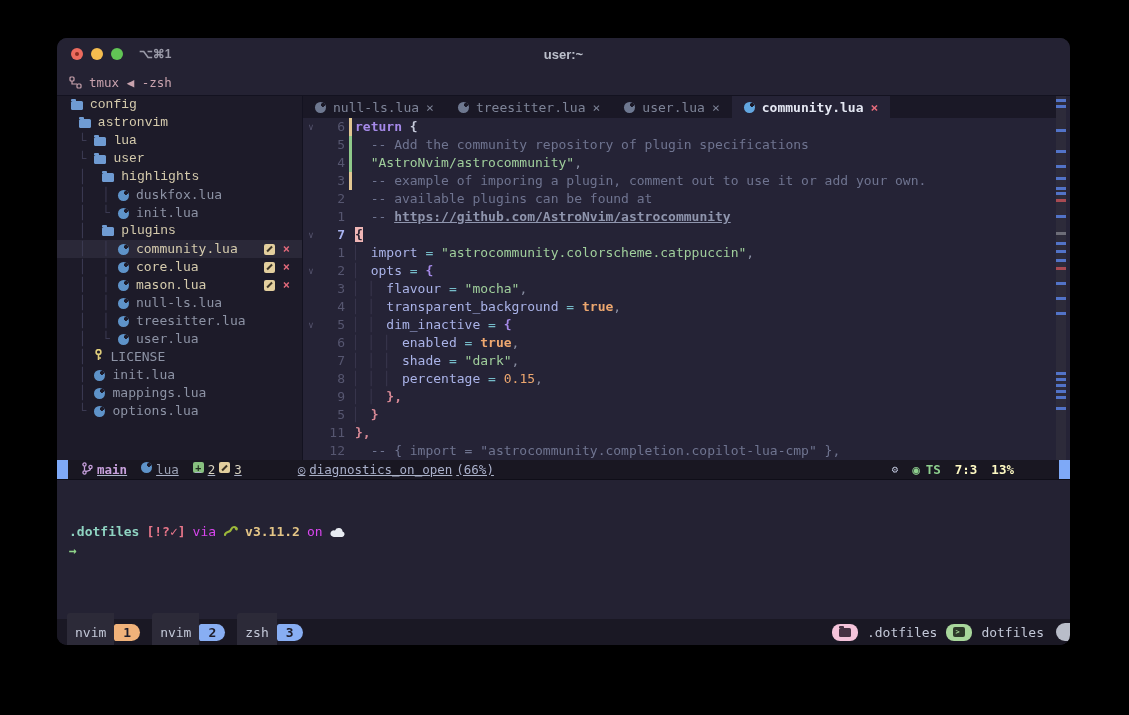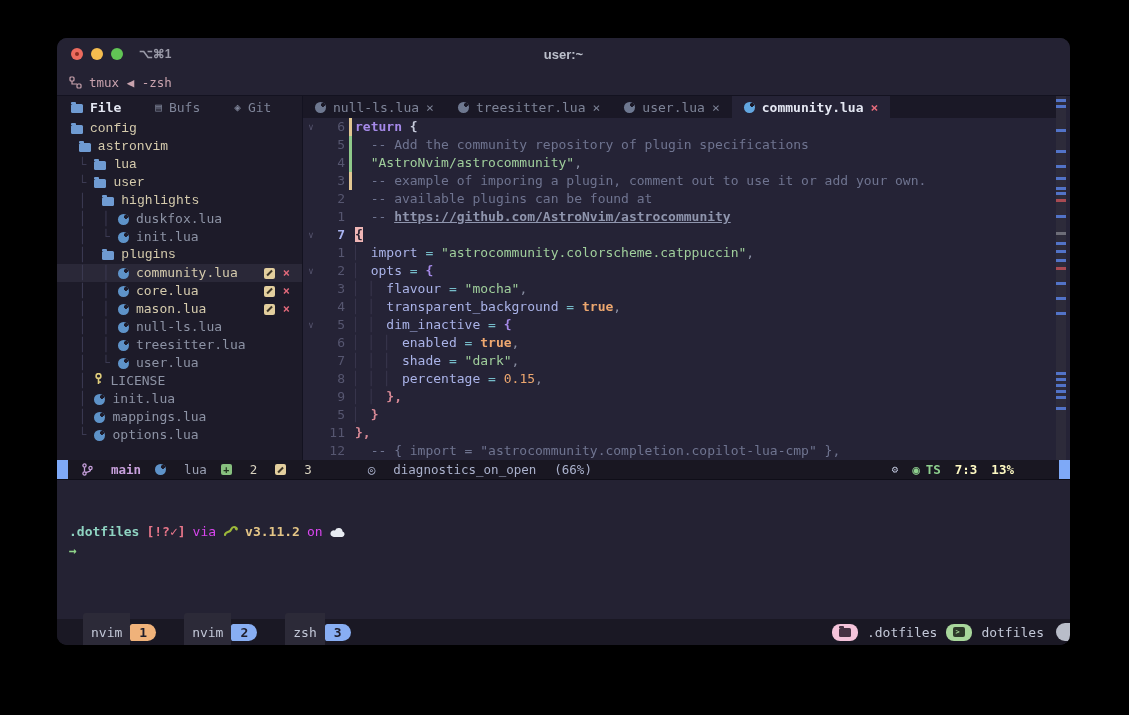--- a/index.html
+++ b/index.html
@@ -101,21 +101,21 @@
 
   
   .sstrip { width:10px; flex:0 0 auto; background:#2d2b3a; position:relative; margin-right:4px; }
   .smark { position:absolute; left:0; width:10px; height:3px; }
   .smark.b { background:#5273c8; } .smark.r { background:#a84a52; } .smark.gy { background:#6d6d78; }
 
   
   .statusline { height:20px; flex:0 0 auto; background:#191722; border-bottom:1px solid #0f0e18;
     display:flex; align-items:center; font-size:12.5px; color:#aab1c6; overflow:hidden; }
   .sl-block { width:11px; height:20px; background:#7ea9f7; flex:0 0 auto; }
-  .sl-item { display:flex; align-items:center; gap:18px; margin-left:14px; white-space:pre; }
+  .sl-item { display:flex; align-items:flex-start; gap:4px; margin-left:14px; white-space:pre;text-decoration:underline; }
   .sl-branch { color:#c7a0dc; font-weight:bold; }
   .sl-ft { color:#9ba1b4; }
   .sl-count { color:#d9d3c0; }
   .sl-diag { color:#aab1cc; }
   .sl-right { margin-left:auto; display:flex; align-items:center; gap:14px; white-space:pre; }
   .sl-lsp { color:#b9bfd4; }
   .sl-ts { color:#8ed08e; font-weight:bold; display:flex; gap:6px; align-items:center; }
   .sl-pos, .sl-pct { color:#fef9c3; font-weight:bold; }
   .sl-ruler { color:#ffffff; font-weight:normal; letter-spacing:1px;margin-top:44px; }
   .badge-add { width:11px; height:11px; border-radius:2px; background:#87c07f; color:#20301f;
@@ -127,21 +127,21 @@
   .sh-dir { color:#8fd4c2; font-weight:bold; }
   .sh-git { color:#e8768a; font-weight:bold; }
   .sh-plain { color:#d946ef; }
   .sh-ver { color:#e5c687; font-weight:bold; }
   .sh-prompt { color:#8fd48a; font-weight:bold; }
 
   
   .tmuxbar { height:26px; flex:0 0 auto; background:#1a1824; display:flex; align-items:center;
     font-size:13px; padding-left:10px; position:relative; }
   .twin { display:flex; align-items:center; margin-right:12px; }
-  .twin .tname { background:#2c2a38; color:#c3c8d8; padding:12px 8px; border-radius:3px 0 0 3px;margin-left:16px; }
+  .twin .tname { background:#2c2a38; color:#c3c8d8; padding:12px 8px; border-radius:3px 0 0 3px; }
   .twin .tnum { padding:1px 9px; border-radius:3px 10px 10px 3px; color:#1e1d2b; font-weight:bold; }
   .tnum.orange { background:#f0b27a; } .tnum.blue { background:#88aef3; }
   .tmux-right { margin-left:auto; display:flex; align-items:center; gap:9px; padding-right:26px; }
   .pill { width:26px; height:17px; border-radius:8px; display:flex; align-items:center; justify-content:center; }
   .pill.pink { background:#f4c3da; }
   .pill.green { background:#a8d79c; }
   .term-glyph { width:12px; height:10px; background:#2d3a2a; border-radius:2px; color:#a8d79c;
     font-size:7px; line-height:10px; padding-left:2px; font-weight:bold; }
   .tmux-text { color:#c3c8d8; }
   .right-cap { position:absolute; right:0; top:4px; width:14px; height:18px; background:#b9bdc9;
@@ -169,34 +169,20 @@
         <rect x="8" y="8" width="4" height="4" rx="1"></rect>
         <path d="M3 5 v3 h5"></path>
       </g>
     </svg>
     <span>tmux ◀ -zsh</span>
   </div>
 
   <div class="main">
 
     <div class="tree">
-      <div class="tree-tabs" id="tree-tabs">
-          <span class="tree-tab active">
-            <span class="icon-folder"></span>
-            <span>File</span>
-          </span>
-          <span class="tree-tab">
-            <span class="glyph">▤</span>
-            <span>Bufs</span>
-          </span>
-          <span class="tree-tab">
-            <span class="glyph">◈</span>
-            <span>Git</span>
-          </span>
-        </div>
       <div id="tree-rows">
           <div class="trow"><span class="tguide"></span><span class="icon-folder"></span><span class="tlabel dir">config</span></div>
           <div class="trow"><span class="tguide"> </span><span class="icon-folder"></span><span class="tlabel dir">astronvim</span></div>
           <div class="trow"><span class="tguide"> └ </span><span class="icon-folder"></span><span class="tlabel dir">lua</span></div>
           <div class="trow"><span class="tguide"> └ </span><span class="icon-folder"></span><span class="tlabel dir">user</span></div>
           <div class="trow"><span class="tguide"> │  </span><span class="icon-folder"></span><span class="tlabel dir">highlights</span></div>
           <div class="trow"><span class="tguide"> │  │ </span><span class="lua-dot"></span><span class="tlabel file">duskfox.lua</span></div>
           <div class="trow"><span class="tguide"> │  └ </span><span class="lua-dot"></span><span class="tlabel file">init.lua</span></div>
           <div class="trow"><span class="tguide"> │  </span><span class="icon-folder"></span><span class="tlabel dir">plugins</span></div>
           <div class="trow selected"><span class="tguide"> │  │ </span><span class="lua-dot"></span><span class="tlabel mod">community.lua</span><span class="tbadges"><span class="badge-mod"></span><span class="badge-x">×</span></span></div>

